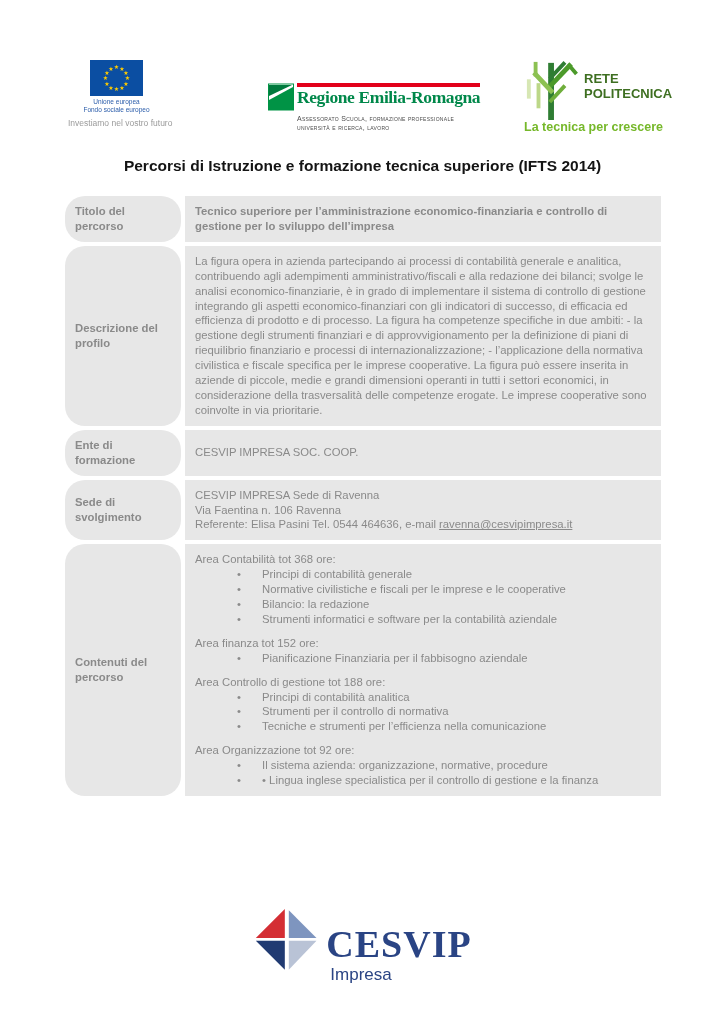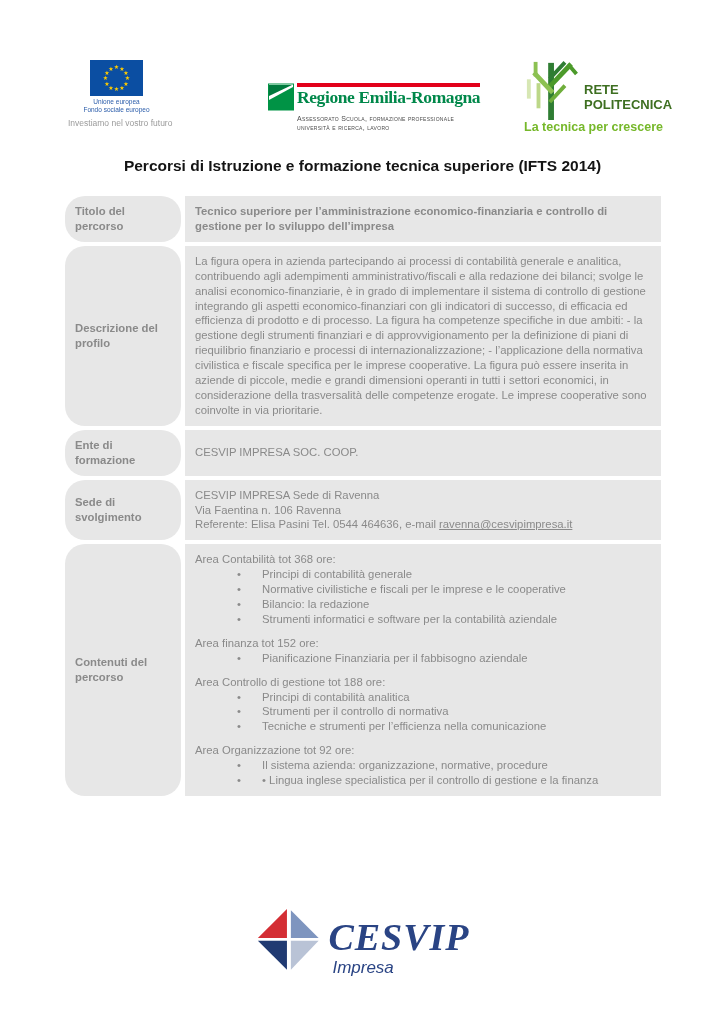--- a/index.html
+++ b/index.html
@@ -18,21 +18,21 @@
   .regione-row { display:flex; align-items:flex-start; }
   .regione-word { margin-left:3px; }
   .regione-redbar { height:4px; background:#e2001a; margin-bottom:1px; }
   .regione-name { font-family:"Liberation Serif", serif; font-weight:bold; color:#00884a;
                   font-size:17.5px; letter-spacing:-0.4px; white-space:nowrap; line-height:1.1; }
   .regione-dept { margin-left:29px; margin-top:3px; color:#4a4a4a; font-variant:small-caps;
                   font-size:7px; line-height:1.35; letter-spacing:0.3px; white-space:nowrap; }
 
   .rete-block { position:absolute; left:524px; top:56px; width:150px; }
   .rete-top { display:flex; align-items:flex-end; }
-  .rete-name { color:#3e6f21; font-weight:bold; font-size:13px; line-height:1.1; margin-left:2px; margin-bottom:8px; }
+  .rete-name { color:#3e6f21; font-weight:bold; font-size:13px; line-height:1.1; margin-left:2px; margin-bottom:19px; }
   .rete-tagline { color:#76b82a; font-weight:bold; font-size:12.5px; margin-top:0; white-space:nowrap; }
 
   
   .doc-title { position:absolute; top:157px; left:0; width:100%; text-align:center;
                font-size:15.5px; font-weight:bold; color:#141414; margin:0; }
 
   
   .info-table { position:absolute; top:192px; left:61px; width:604px;
                 border-collapse:separate; border-spacing:4px; table-layout:fixed; }
   .info-table td { background:#e7e7e7; color:#8a8a8a; font-size:11.3px; line-height:1.32;
@@ -43,21 +43,21 @@
 
   .content-section + .content-section { margin-top:9px; }
   .content-section .section-heading { margin:0; }
   .content-section ul { margin:0; padding:0; list-style:none; }
   .content-section li { position:relative; padding-left:67px; }
   .content-section li::before { content:"\2022"; position:absolute; left:42px; }
 
   
   .footer-logo { position:absolute; top:903px; left:50%; transform:translateX(-50%);
                  display:flex; align-items:flex-start; }
-  .footer-text { margin-left:7px; margin-top:15px;font-style:italic; }
+  .footer-text { margin-left:7px; margin-top:22px; }
   .brand { font-family:"Liberation Serif", serif; font-weight:bold; color:#2a4484;
            font-size:38px; line-height:1; letter-spacing:1px; }
   .brand-sub { color:#2a4484; font-size:17px; margin-top:2px; margin-left:4px; }
 </style>
 </head>
 <body>
 
 <div class="page">
 
   <div class="eu-block">

